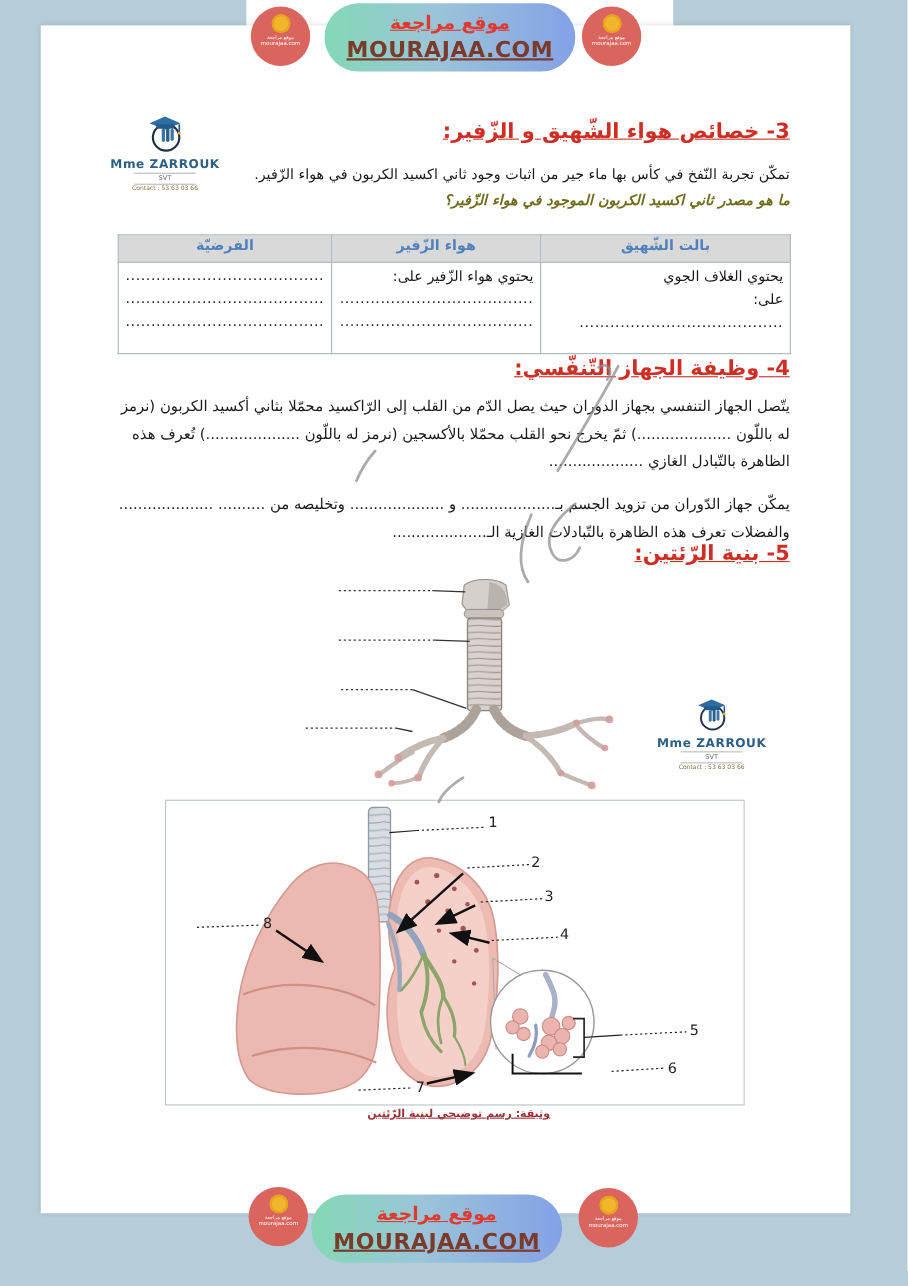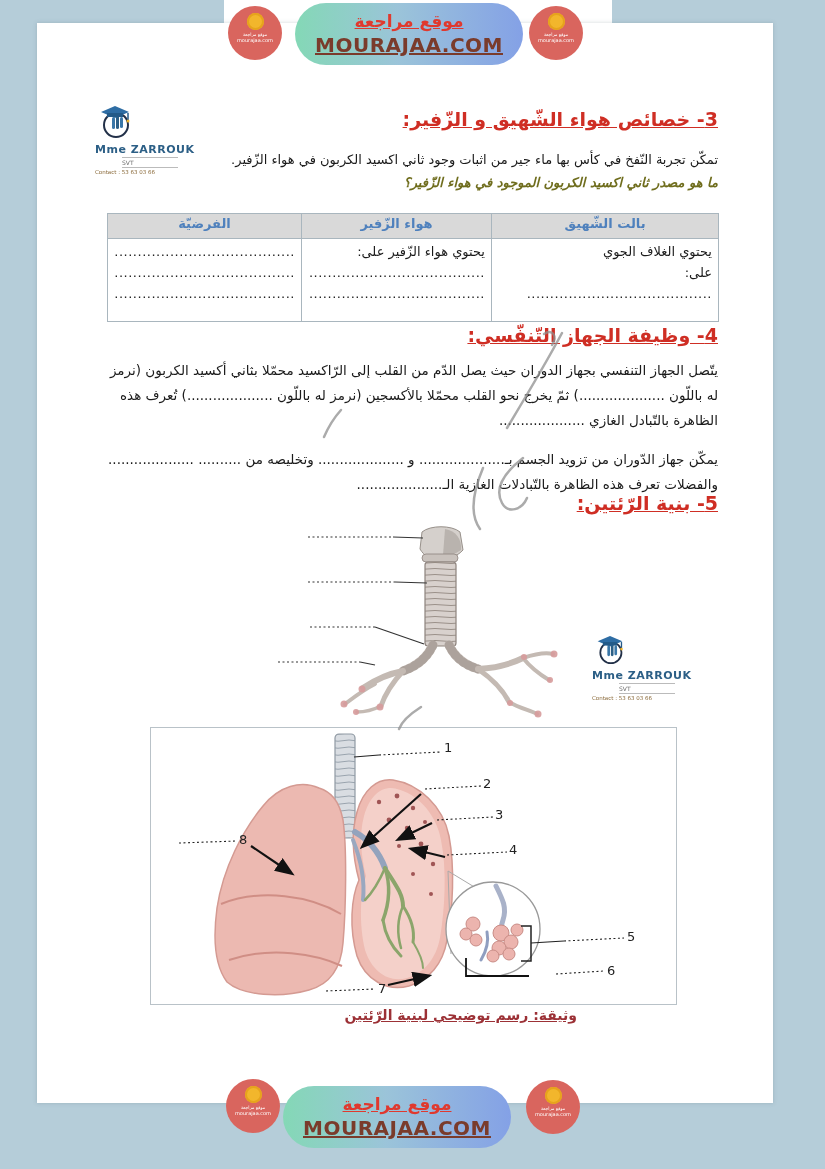--- a/index.html
+++ b/index.html
@@ -33,21 +33,21 @@
     display:flex;flex-direction:column;align-items:center;
   }
   .badge-yellow{
     width:17px;height:17px;border-radius:50%;
     background:#f2b62c;margin-top:7px;
     box-shadow:inset 0 0 0 2px #e6a31c;
   }
   .badge-l1{font-size:4.5px;color:#ffffff;margin-top:3px;line-height:1.1;}
   .badge-l2{font-size:5px;color:#ffffff;line-height:1.1;}
   
-  .zlogo{position:absolute;width:110px;}
+  .zlogo{position:absolute;width:110px;text-align:center;}
   .zlogo-name{font-size:11px;font-weight:bold;color:#2c5f86;letter-spacing:.5px;}
   .zlogo-sub{font-size:6px;color:#6a6a6a;border-top:1px solid #bbb;border-bottom:1px solid #bbb;
              width:56px;margin:1px auto;padding:1px 0;}
   .zlogo-contact{font-size:5.5px;color:#8a6a3a;}
   .sec-title{
     position:absolute;direction:rtl;white-space:nowrap;
     font-size:19px;font-weight:bold;color:#cf2e24;text-decoration:underline;
   }
   .body-line{position:absolute;direction:rtl;white-space:nowrap;font-size:13px;}
   .question{color:#6f6d1d;font-style:italic;font-weight:bold;}
@@ -66,22 +66,22 @@
   }
   table.airs td{height:78px;text-align:right;}
   .dots{white-space:nowrap;overflow:hidden;color:#222;letter-spacing:.5px;line-height:21px;}
   .cell-line{line-height:21px;}
   
   .fig-box{
     position:absolute;left:113px;top:704px;width:525px;height:276px;
     border:1.5px solid #b9c2c8;background:#fff;
   }
   .caption{
-    position:absolute;left:220px;top:984px;width:320px;text-align:right;direction:rtl;
-    font-size:14px;font-weight:bold;color:#9c3136;text-decoration:underline;white-space:nowrap;
+    position:absolute;left:220px;top:984px;width:320px;text-align:center;direction:rtl;
+    font-size:10px;font-weight:bold;color:#9c3136;text-decoration:underline;white-space:nowrap;
   }
   svg text{font-family:"DejaVu Sans",sans-serif;}
   .overlay{position:absolute;left:0;top:0;pointer-events:none;z-index:4;}
 </style>
 </head>
 <body>
 
 <div class="white-band"></div>
 
 <div class="pill" style="left:295px;top:3px;">

